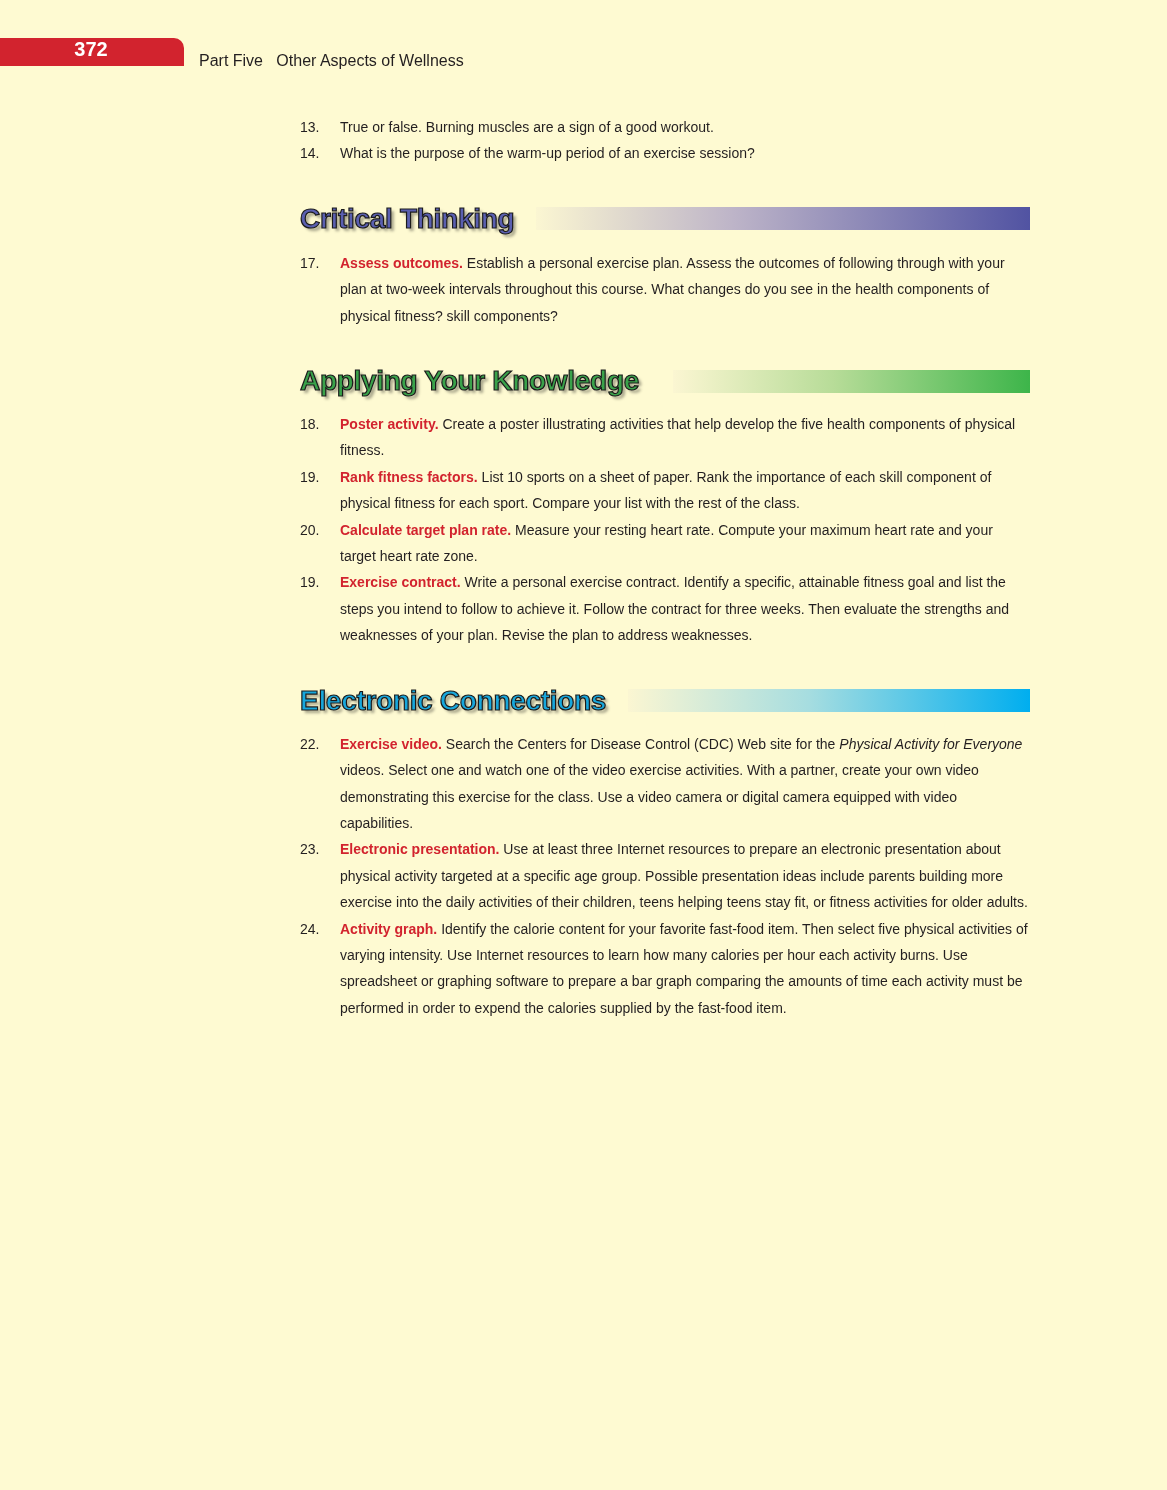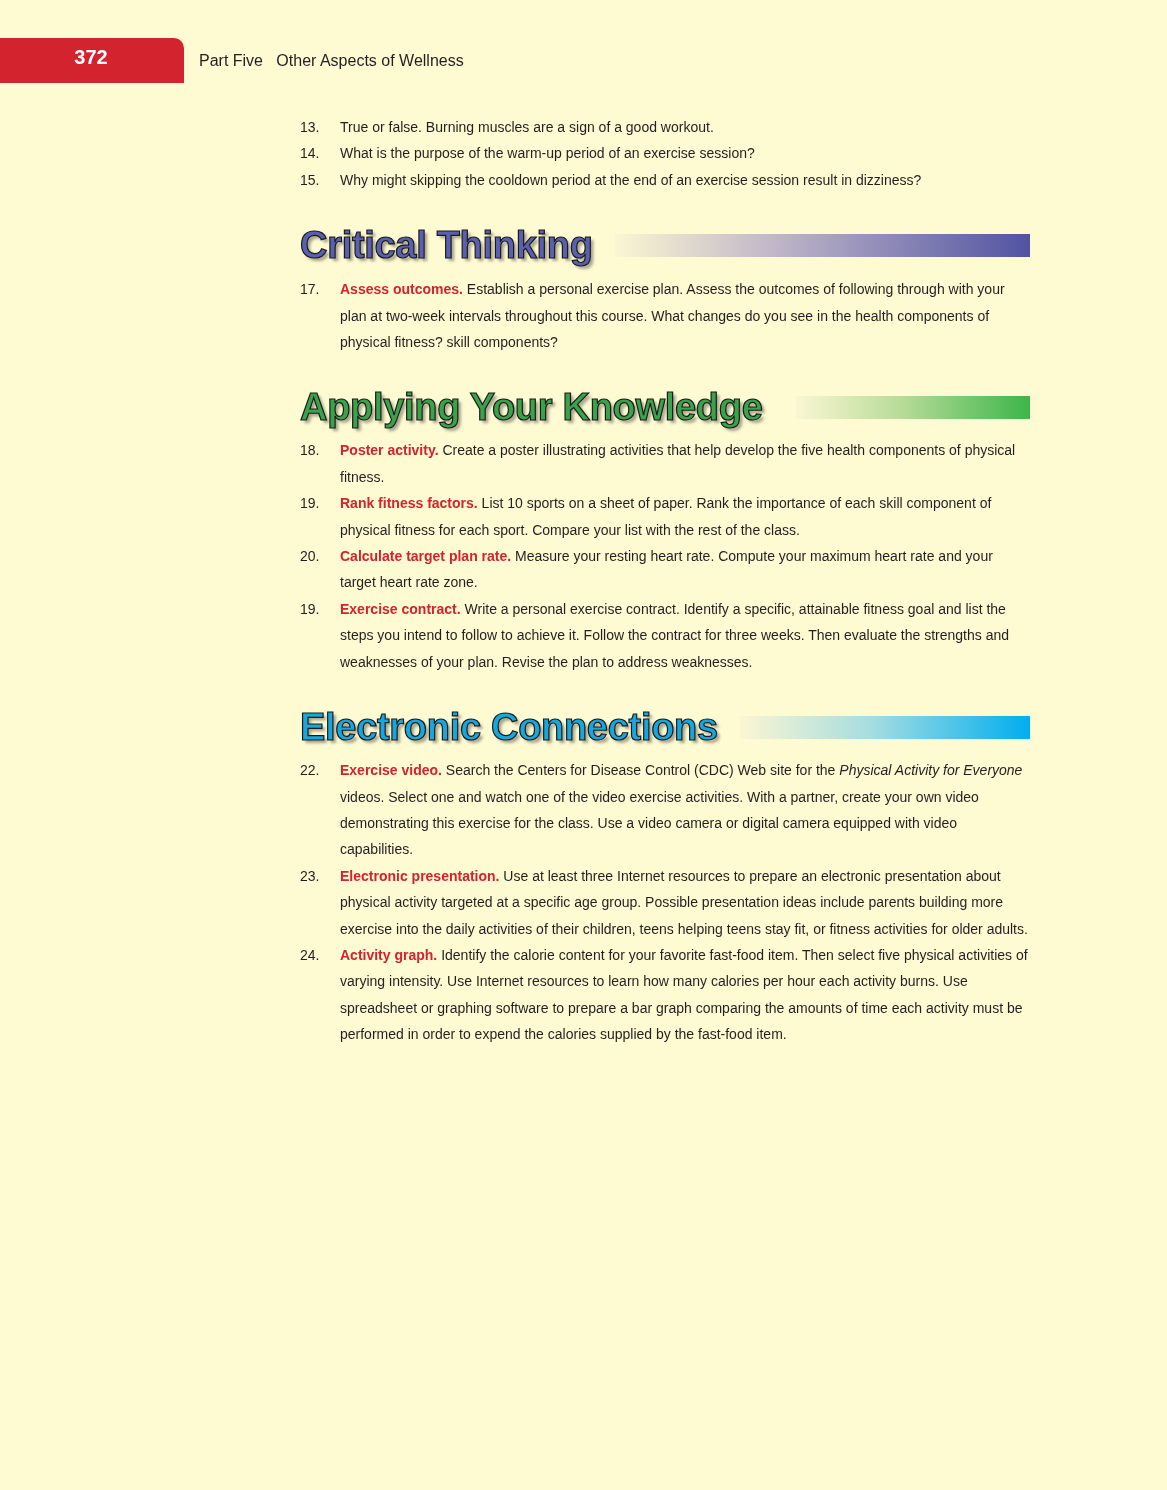--- a/index.html
+++ b/index.html
@@ -5,21 +5,21 @@
   html, body { margin: 0; padding: 0; }
   body {
     width: 1167px; height: 1490px;
     background: #fefad2;
     font-family: "Liberation Sans", sans-serif;
     position: relative; overflow: hidden;
     color: #231f20;
   }
   .page-tab {
     position: absolute; left: 0; top: 38px;
-    width: 184px; height: 45px;
+    width: 184px; height: 28px;
     background: #d2232e;
     border-top-right-radius: 10px;
     color: #fff; font-weight: bold; font-size: 20px;
     display: flex; align-items: center; justify-content: center;
     box-sizing: border-box; padding-bottom: 6px; padding-right: 2px;
   }
   .running-head {
     position: absolute; left: 199px; top: 52px;
     font-size: 16px; color: #231f20; white-space: pre;
   }
@@ -34,21 +34,21 @@
   }
   ol.items li .num {
     position: absolute; left: 0; top: 0; width: 32px; text-align: left;
   }
   ol.items li .lead { color: #d2232e; font-weight: bold; }
   ol.items li em { font-style: italic; text-align: right; }
   .section-head {
     position: relative; height: 44px; display: flex; align-items: center;
   }
   .section-head .title {
-    font-weight: bold; font-size: 38px; letter-spacing: -0.3px;
+    font-weight: bold; font-size: 28px; letter-spacing: -0.3px;
     white-space: nowrap;
     -webkit-text-stroke: 1.2px #1a1a1a;
     text-shadow: 3px 3px 3px rgba(0,0,0,0.35);
     padding-right: 22px;
   }
   .section-head .bar { flex: 1; height: 23px; }
   .ct .title { color: #5a5fb0; }
   .ct .bar { background: linear-gradient(to right, #fbf6d2 0%, #bdb4c8 40%, #5153a2 100%); }
   .ak .title { color: #3aa24a; }
   .ak .bar { background: linear-gradient(to right, #fbf6d2 0%, #b7dc98 45%, #3db54a 100%); }
@@ -61,21 +61,20 @@
 <div class="page-tab">
   <span>372</span>
 </div>
 <div class="running-head">Part Five   Other Aspects of Wellness</div>
 
 <div class="content">
 
   <ol class="items">
     <li><span class="num">13.</span><span>True or false. Burning muscles are a sign of a good workout.</span></li>
     <li><span class="num">14.</span><span>What is the purpose of the warm-up period of an exercise session?</span></li>
-    <li><span class="num">15.</span><span>Why might skipping the cooldown period at the end of an exercise session result in dizziness?</span></li>
   </ol>
 
   <div class="section-head ct" style="margin-top:30px;">
     <span class="title">Critical Thinking</span>
     <span class="bar"></span>
   </div>
   <ol class="items" style="margin-top:9px;">
     <li><span class="num">17.</span><span class="lead">Assess outcomes.</span><span> Establish a personal exercise plan. Assess the outcomes of following through with your plan at two-week intervals throughout this course. What changes do you see in the health components of physical fitness? skill components?</span></li>
   </ol>
 

